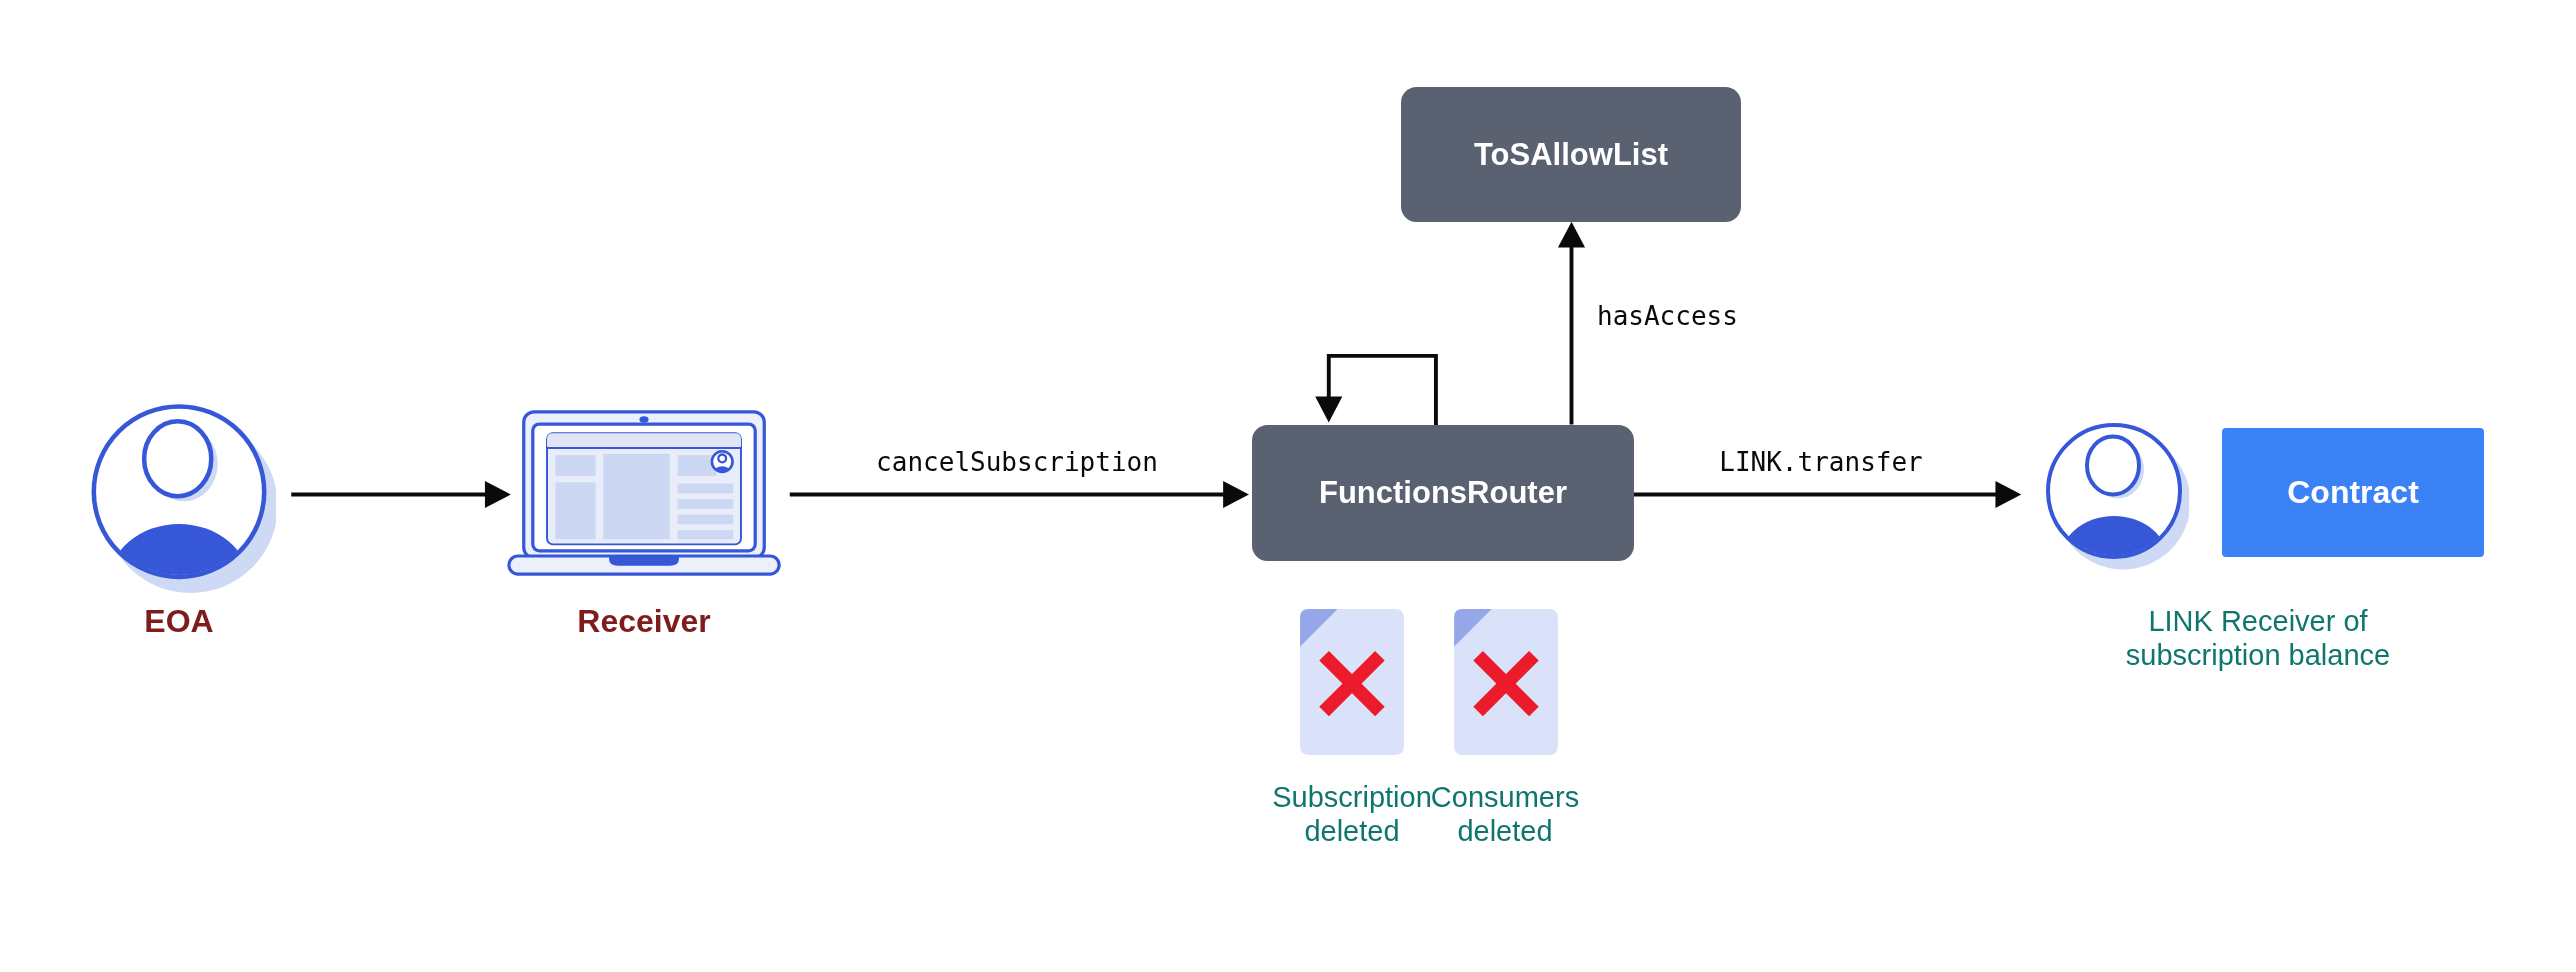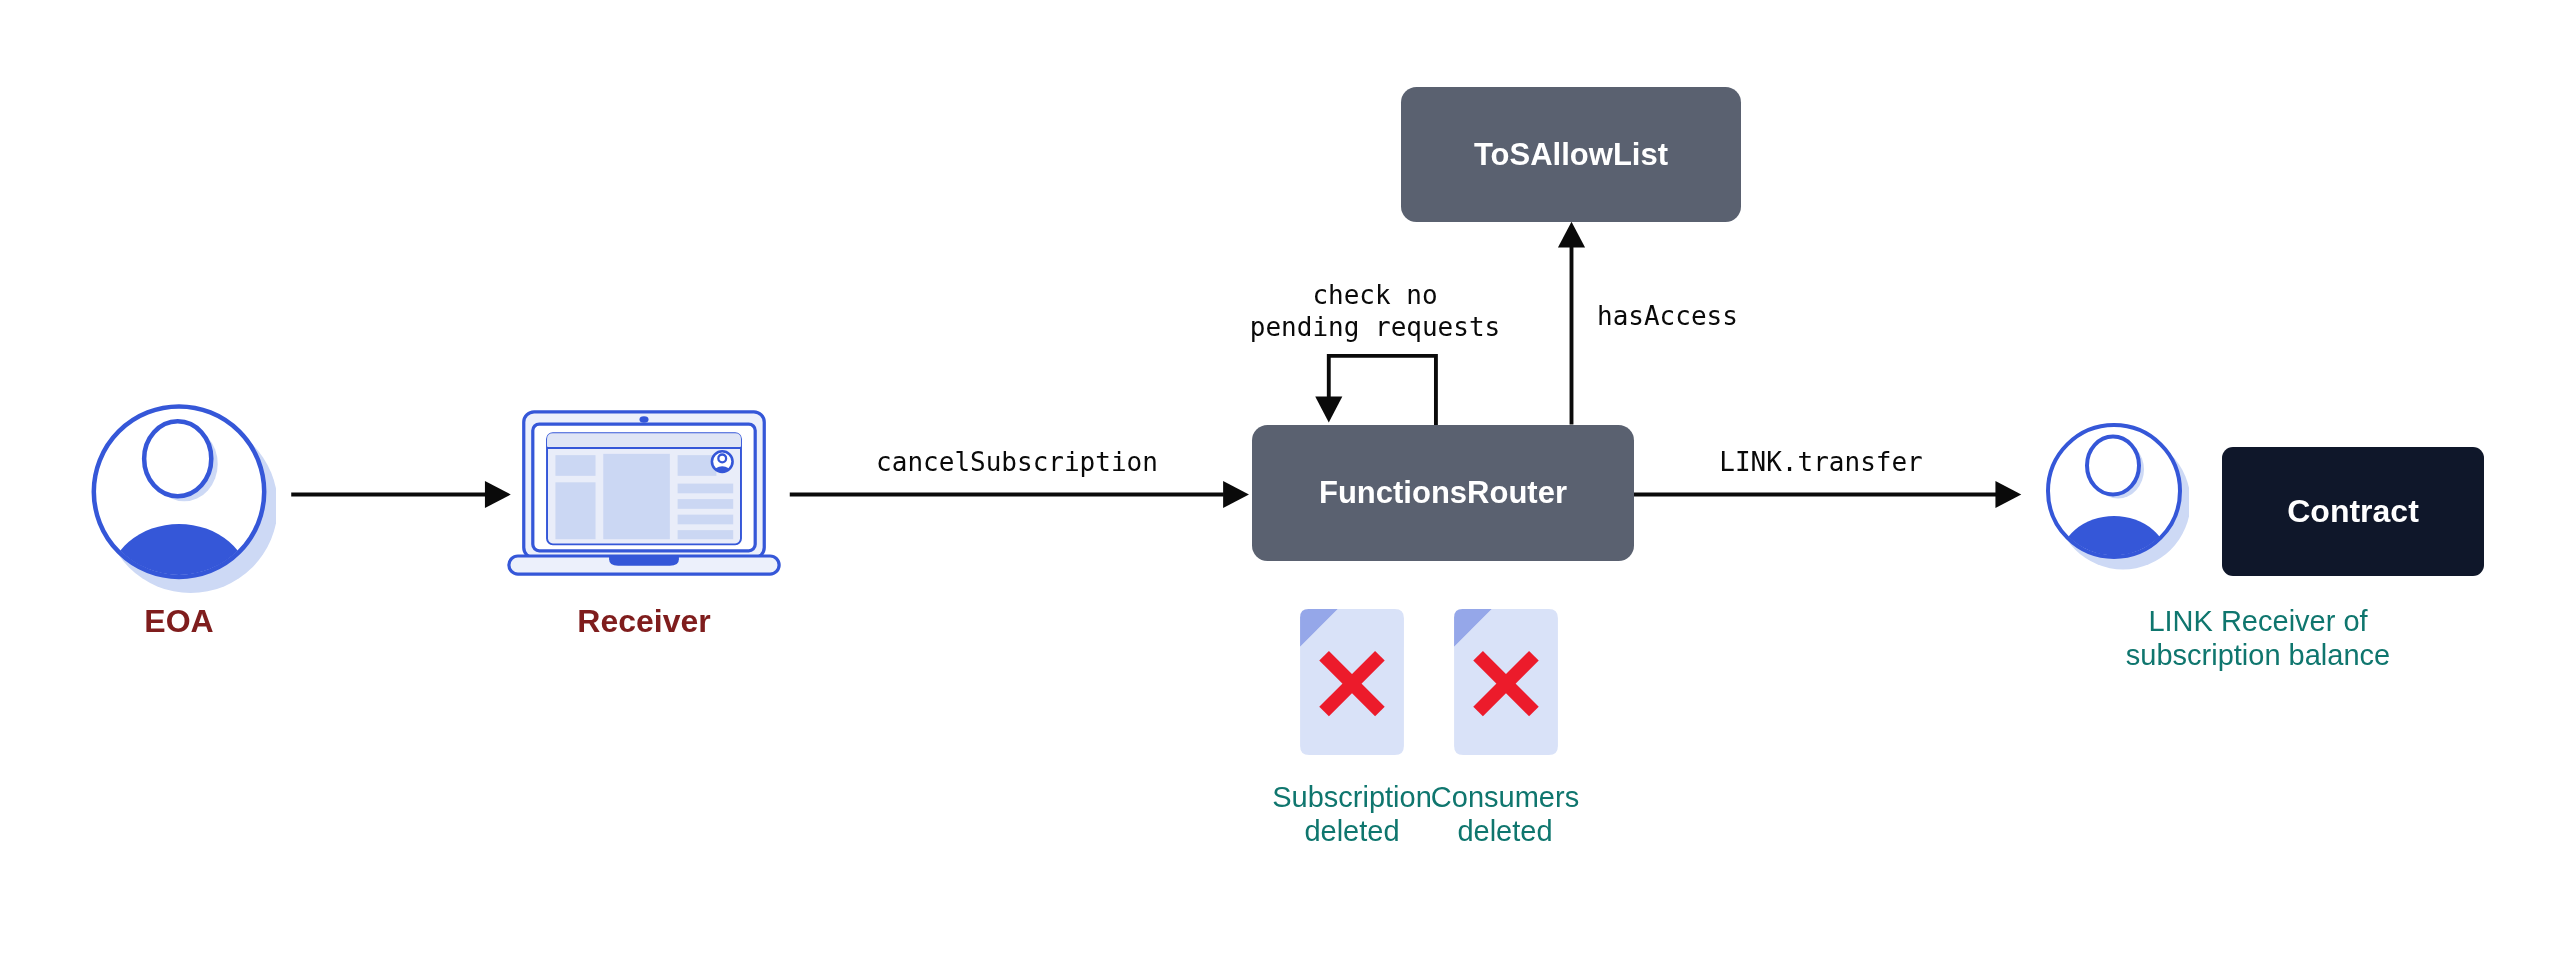--- a/index.html
+++ b/index.html
@@ -20,21 +20,21 @@
   .lbl-mono{
     font-family:"DejaVu Sans Mono", monospace;
     font-size:26px;line-height:32px;color:#0A0A0A;
     text-align:center;white-space:nowrap;
   }
   .node-box{
     position:absolute;display:flex;align-items:center;justify-content:center;
     color:#FFFFFF;font-weight:bold;white-space:nowrap;
   }
   .box-slate{background:#5A6170;border-radius:15.5px;font-size:31px;}
-  .box-navy{background:#0f172a;border-radius:11px;font-size:32px;margin-top:19px;}
+  .box-navy{background:#3b82f6;border-radius:4px;font-size:32px;}
   svg{display:block;}
 </style>
 </head>
 <body>
 
 <div id="canvas">
 
   <svg class="abs" style="left:288px;top:479px;" width="226" height="31" viewBox="0 0 350 48">
     <line x1="5" y1="24" x2="306" y2="24" stroke="#0A0A0A" stroke-width="6"></line>
     <polygon points="305,3 345,24 305,45" fill="#0A0A0A"></polygon>
@@ -55,24 +55,20 @@
     <polygon points="3,44 24,4 45,44" fill="#0A0A0A"></polygon>
   </svg>
 
   <svg class="abs" style="left:1312px;top:352px;" width="142" height="75" viewBox="0 0 220 116">
     <path d="M192 114 V6 H26 V70" fill="none" stroke="#0A0A0A" stroke-width="6"></path>
     <polygon points="5,69 26,109 47,69" fill="#0A0A0A"></polygon>
   </svg>
 
   <div class="abs center-anchor lbl-mono" style="left:1017px;top:462px;">cancelSubscription</div>
 
-  <div class="abs center-anchor lbl-mono" style="left:1375px;top:311px;">
-    <div>check no</div>
-    <div>pending requests</div>
-  </div>
 
   <div class="abs lbl-mono" style="left:1597px;top:316px;transform:translateY(-50%);">hasAccess</div>
 
   <div class="abs center-anchor lbl-mono" style="left:1821px;top:462px;">LINK.transfer</div>
 
   <svg class="abs" style="left:82px;top:391px;" width="194" height="213" viewBox="0 0 300 330">
     <circle cx="168" cy="178" r="135" fill="#CDD9F5"></circle>
     <clipPath id="clip-eoa">
         <circle cx="150" cy="156" r="129"></circle>
       </clipPath>

